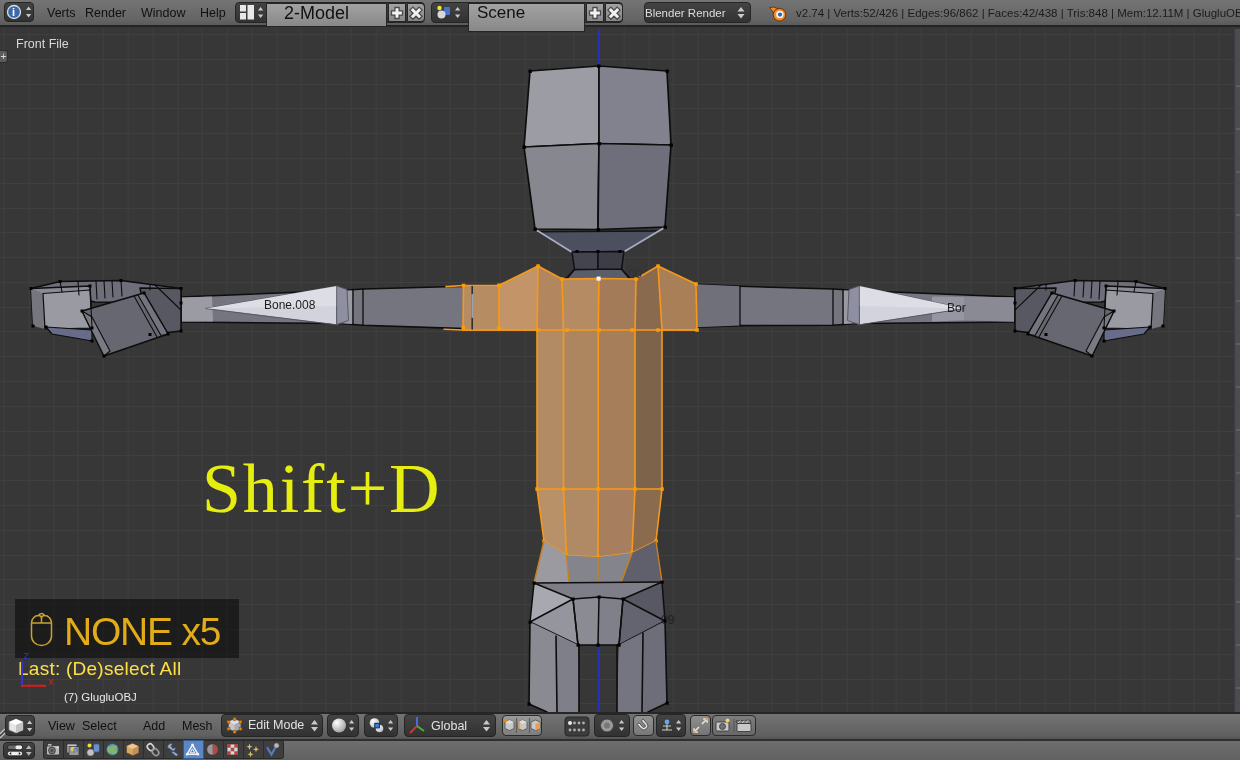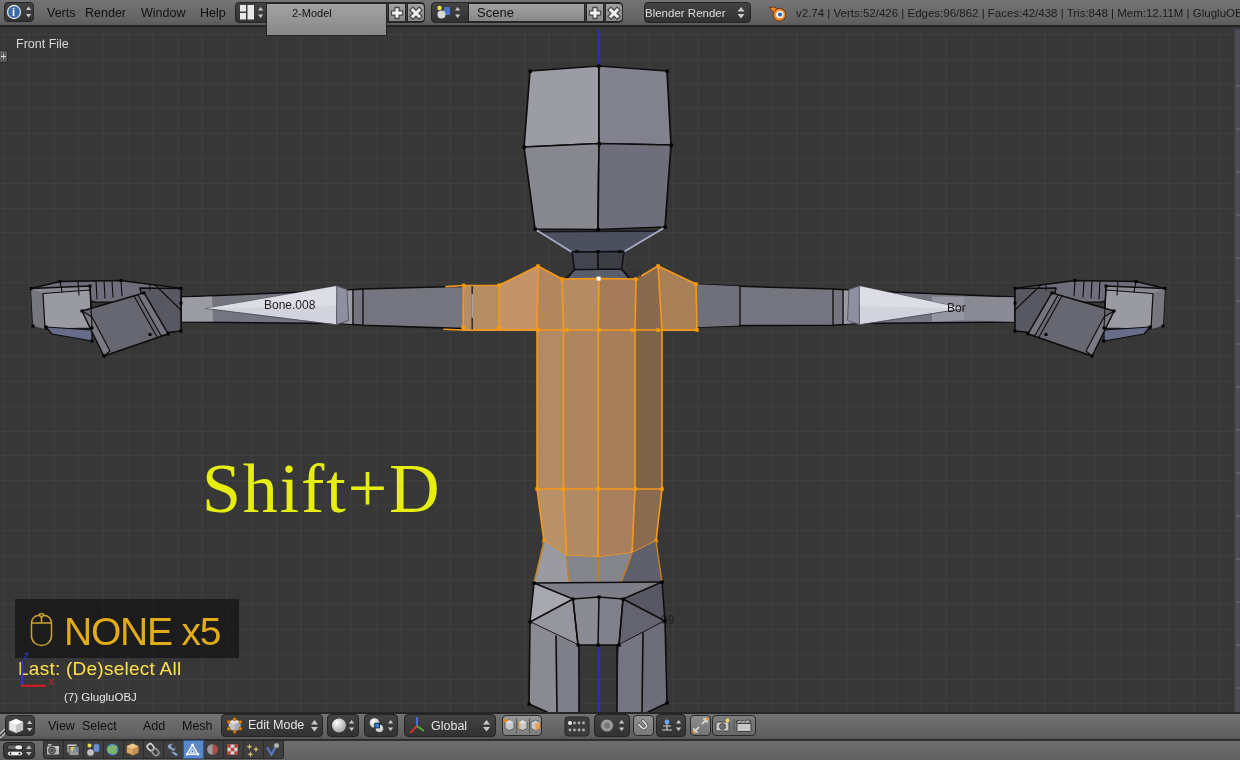--- a/index.html
+++ b/index.html
@@ -362,38 +362,38 @@
 <div class="menu" style="left:141px">Window</div>
 <div class="menu" style="left:200px">Help</div>
 
 <div class="dk" style="left:235px;top:2px;width:190px;height:21px"></div>
 <svg class="abs" style="left:240px;top:5px" width="24" height="15" viewBox="0 0 24 15">
   <rect x="0" y="0" width="6" height="6.5" fill="#e8e8e8"></rect>
   <rect x="0" y="8" width="6" height="6.5" fill="#e8e8e8"></rect>
   <rect x="7.5" y="0" width="6.5" height="14.5" fill="#e8e8e8"></rect>
   <path d="M18 5.5 l2.6 -3.6 2.6 3.6 z M18 9.5 l2.6 3.6 2.6 -3.6 z" fill="#c9c9c9"></path>
 </svg>
-<div class="lt" style="left:266px;top:3px;width:121px;height:33px;font-size:11px;line-height:18px;padding-left:25px">2-Model</div>
+<div class="lt" style="left:266px;top:3px;width:121px;height:24px;font-size:18px;line-height:18px;padding-left:17px">2-Model</div>
 <div class="lt" style="left:388px;top:3px;width:18px;height:19px;text-align:center"><svg width="16" height="17" viewBox="0 0 16 17" style="vertical-align:top;margin-top:1px">
       <path d="M5.9 2.5 h4.2 v3.4 h3.4 v4.2 h-3.4 v3.4 h-4.2 v-3.4 h-3.4 v-4.2 h3.4 Z" fill="#f2f2f2" stroke="#4a4a4a" stroke-width="1.3"></path>
     </svg></div>
 <div class="lt" style="left:407px;top:3px;width:18px;height:19px;text-align:center;border-radius:0 4px 4px 0"><svg width="16" height="17" viewBox="0 0 16 17" style="vertical-align:top;margin-top:1px">
       <g transform="rotate(45 8 8.2)">
         <path d="M5.9 1.7 h4.2 v4.4 h4.4 v4.2 h-4.4 v4.4 h-4.2 v-4.4 h-4.4 v-4.2 h4.4 Z" fill="#f2f2f2" stroke="#4a4a4a" stroke-width="1.3"></path>
       </g>
     </svg></div>
 
 <div class="dk" style="left:431px;top:2px;width:192px;height:21px"></div>
 <svg class="abs" style="left:436px;top:5px" width="26" height="15" viewBox="0 0 26 15">
   <circle cx="3.5" cy="3" r="2.2" fill="#e8e840"></circle>
   <rect x="8" y="2" width="6" height="8" rx="1" fill="#4a72c8"></rect>
   <circle cx="5.5" cy="9.5" r="4" fill="#d8d8d8"></circle>
   <path d="M19 5.5 l2.6 -3.6 2.6 3.6 z M19 9.5 l2.6 3.6 2.6 -3.6 z" fill="#c9c9c9"></path>
 </svg>
-<div class="lt" style="left:468px;top:3px;width:117px;height:19px;font-size:13px;line-height:18px;padding-left:8px">Scene</div>
+<div class="lt" style="left:468px;top:3px;width:117px;height:29px;font-size:17px;line-height:18px;padding-left:8px">Scene</div>
 <div class="lt" style="left:586px;top:3px;width:18px;height:19px;text-align:center"><svg width="16" height="17" viewBox="0 0 16 17" style="vertical-align:top;margin-top:1px">
       <path d="M5.9 2.5 h4.2 v3.4 h3.4 v4.2 h-3.4 v3.4 h-4.2 v-3.4 h-3.4 v-4.2 h3.4 Z" fill="#f2f2f2" stroke="#4a4a4a" stroke-width="1.3"></path>
     </svg></div>
 <div class="lt" style="left:605px;top:3px;width:18px;height:19px;text-align:center;border-radius:0 4px 4px 0"><svg width="16" height="17" viewBox="0 0 16 17" style="vertical-align:top;margin-top:1px">
       <g transform="rotate(45 8 8.2)">
         <path d="M5.9 1.7 h4.2 v4.4 h4.4 v4.2 h-4.4 v4.4 h-4.2 v-4.4 h-4.4 v-4.2 h4.4 Z" fill="#f2f2f2" stroke="#4a4a4a" stroke-width="1.3"></path>
       </g>
     </svg></div>
 
 <div class="dk" style="left:644px;top:2px;width:107px;height:21px;line-height:20px;color:#dcdcdc;font-size:11.5px">Blender Render</div>

